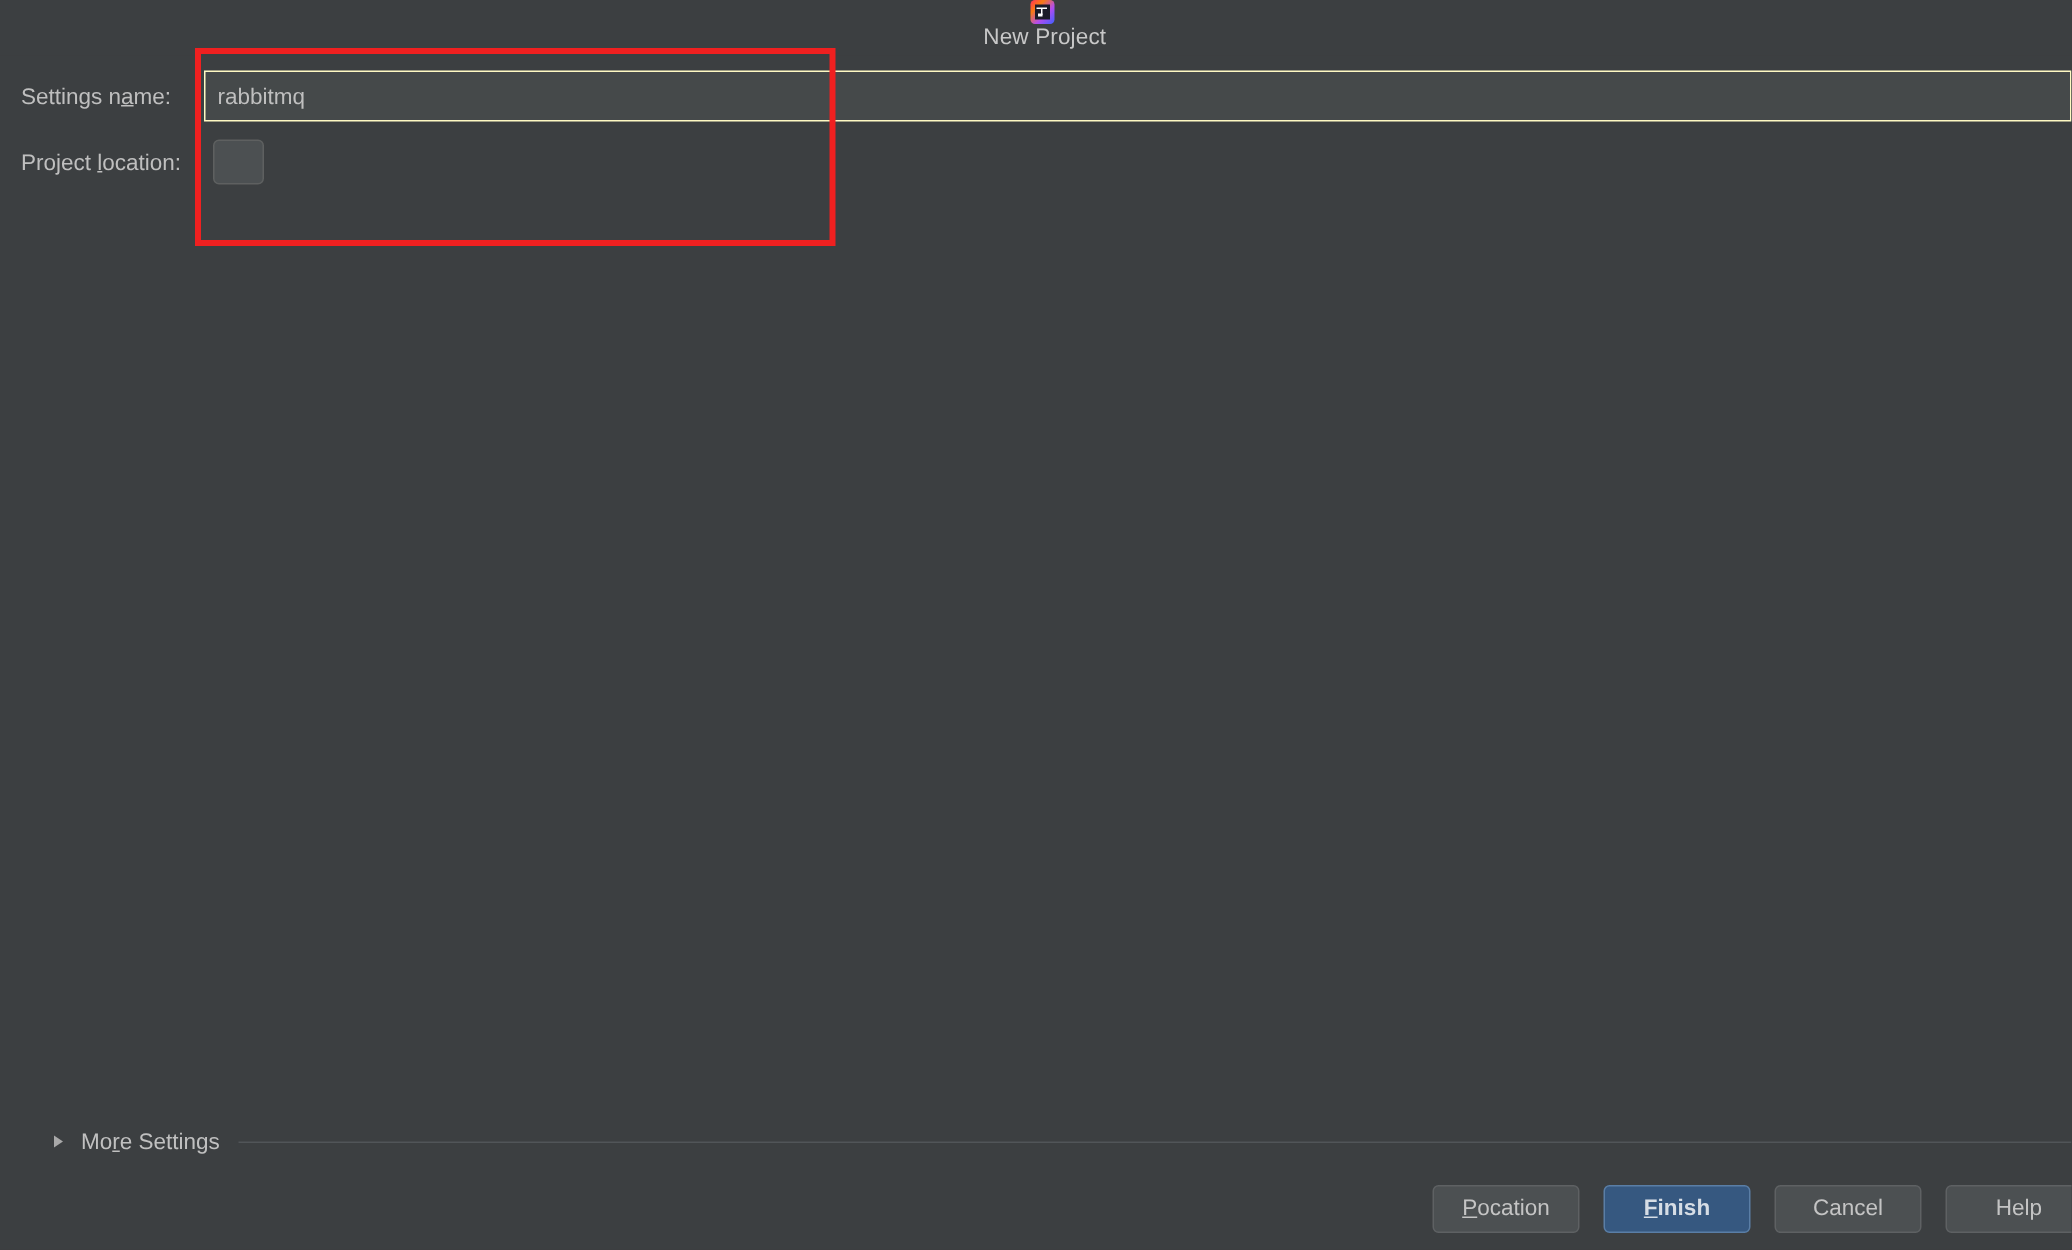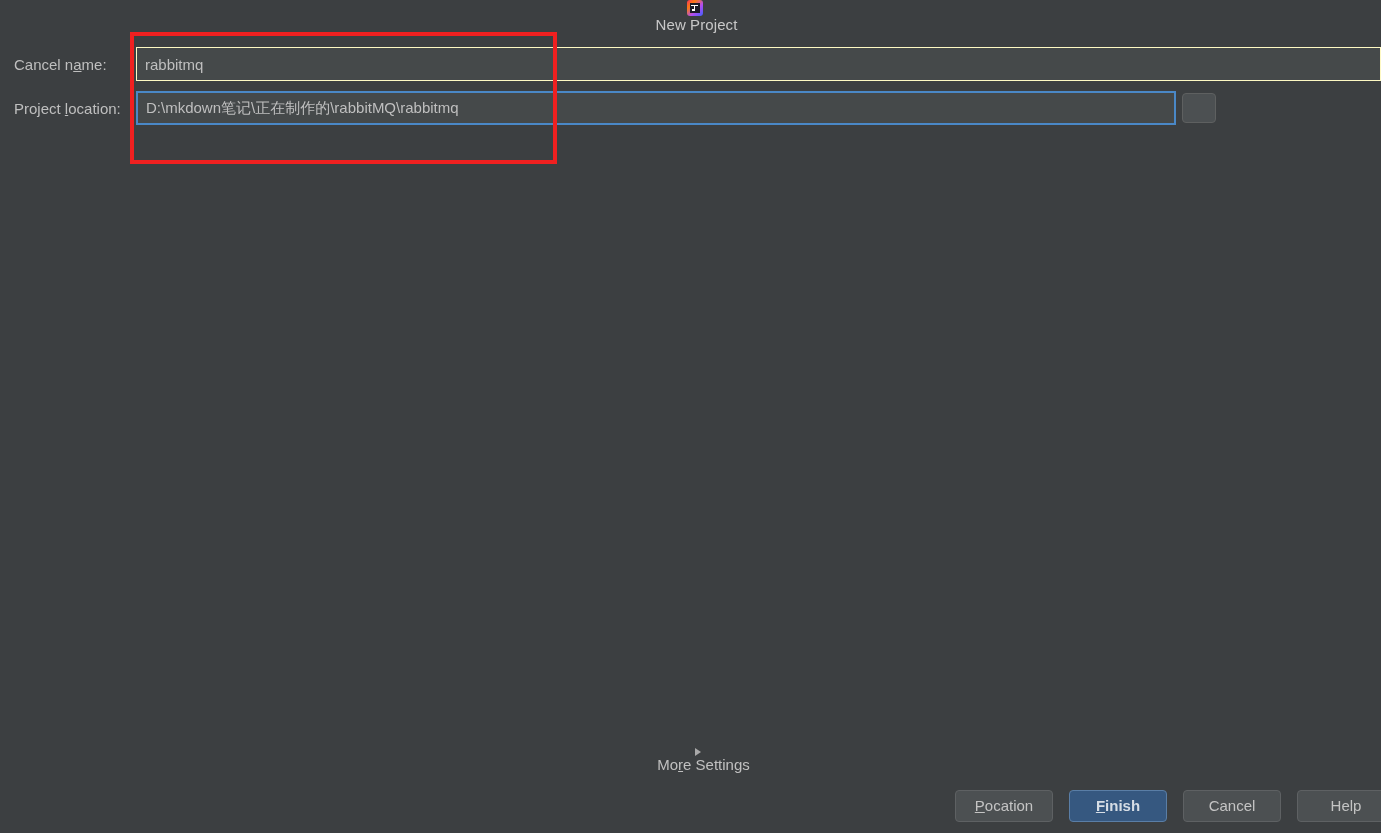--- a/index.html
+++ b/index.html
@@ -41,21 +41,21 @@
   }
 
   
   .form-row {
     position: absolute;
     display: flex;
     align-items: center;
     height: 34px;
   }
   #row-name  { left: 0; top: 47px;  width: 1381px; }
-  #row-loc   { left: 0; top: 91px;  width: 1216px; border-radius: 15px; }
+  #row-loc   { left: 0; top: 91px;  width: 1381px; border-radius: 15px; }
 
   .form-label {
     width: 136px;
     text-align: left;
     padding-left: 14px;
     box-sizing: border-box;
     font-size: 15px;
     color: #bfbfbf;
     white-space: nowrap;
     flex: 0 0 auto;
@@ -110,23 +110,22 @@
 
   
   #more-settings {
     position: absolute;
     left: 0;
     top: 748px;
     width: 1381px;
     height: 26px;
     display: flex;
     align-items: center;
-    padding-left: 26px;
-    box-sizing: border-box;
-    flex-direction: column;
+    padding-left: 36px;
+    box-sizing: border-box;
   }
   #more-settings-arrow {
     width: 0; height: 0;
     border-left: 6px solid #a9a9a9;
     border-top: 4.5px solid transparent;
     border-bottom: 4.5px solid transparent;
     margin-right: 12px;
     flex: 0 0 auto;
   }
   #more-settings-label {
@@ -222,27 +221,26 @@
     <div class="ij-bg"></div>
     <div class="ij-inner"></div>
     <div class="ij-bar"></div>
     <div class="ij-j"></div>
     <div class="ij-jfoot"></div>
   </div>
   <div id="title-text">New Project</div>
 </div>
 
 <div class="form-row" id="row-name">
-  <div class="form-label"><span>Cancel n</span><span class="mn">a</span><span>me:</span></div>
+  <div class="form-label"><span>Settings n</span><span class="mn">a</span><span>me:</span></div>
   <div class="text-field" id="field-name" placeholder="">rabbitmq</div>
 </div>
 
 <div class="form-row" id="row-loc">
   <div class="form-label"><span>Project </span><span class="mn">l</span><span>ocation:</span></div>
-  <div class="text-field" id="field-loc" placeholder="">D:\mkdown笔记\正在制作的\rabbitMQ\rabbitmq</div>
   <div class="browse-btn"></div>
 </div>
 
 <div id="annotation-box"></div>
 
 <div id="more-settings">
   <div id="more-settings-arrow"></div>
   <div id="more-settings-label"><span>Mo</span><span class="mn">r</span><span>e Settings</span></div>
   <div id="more-settings-rule"></div>
 </div>

